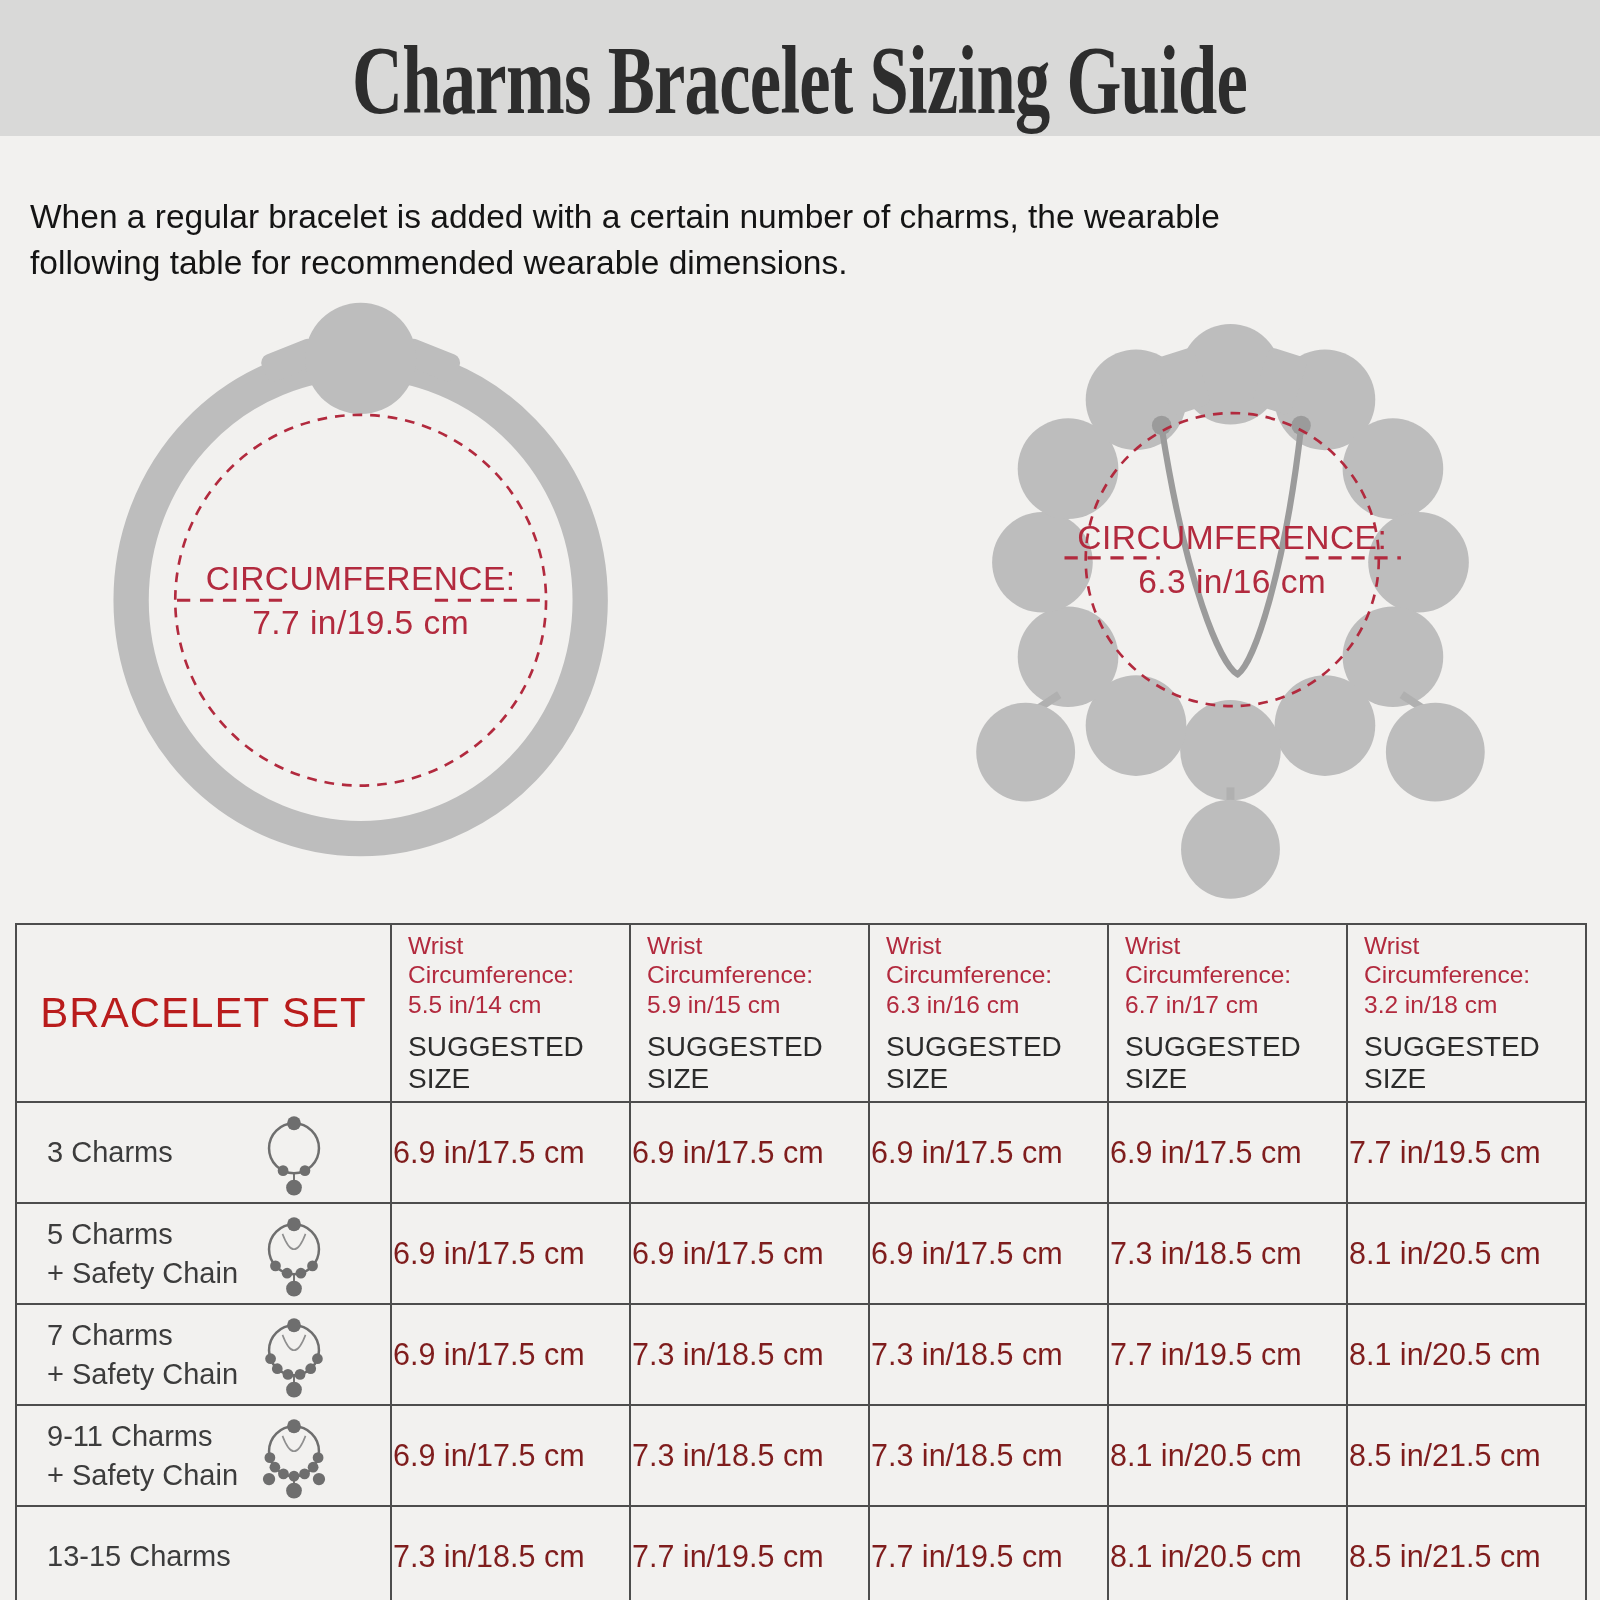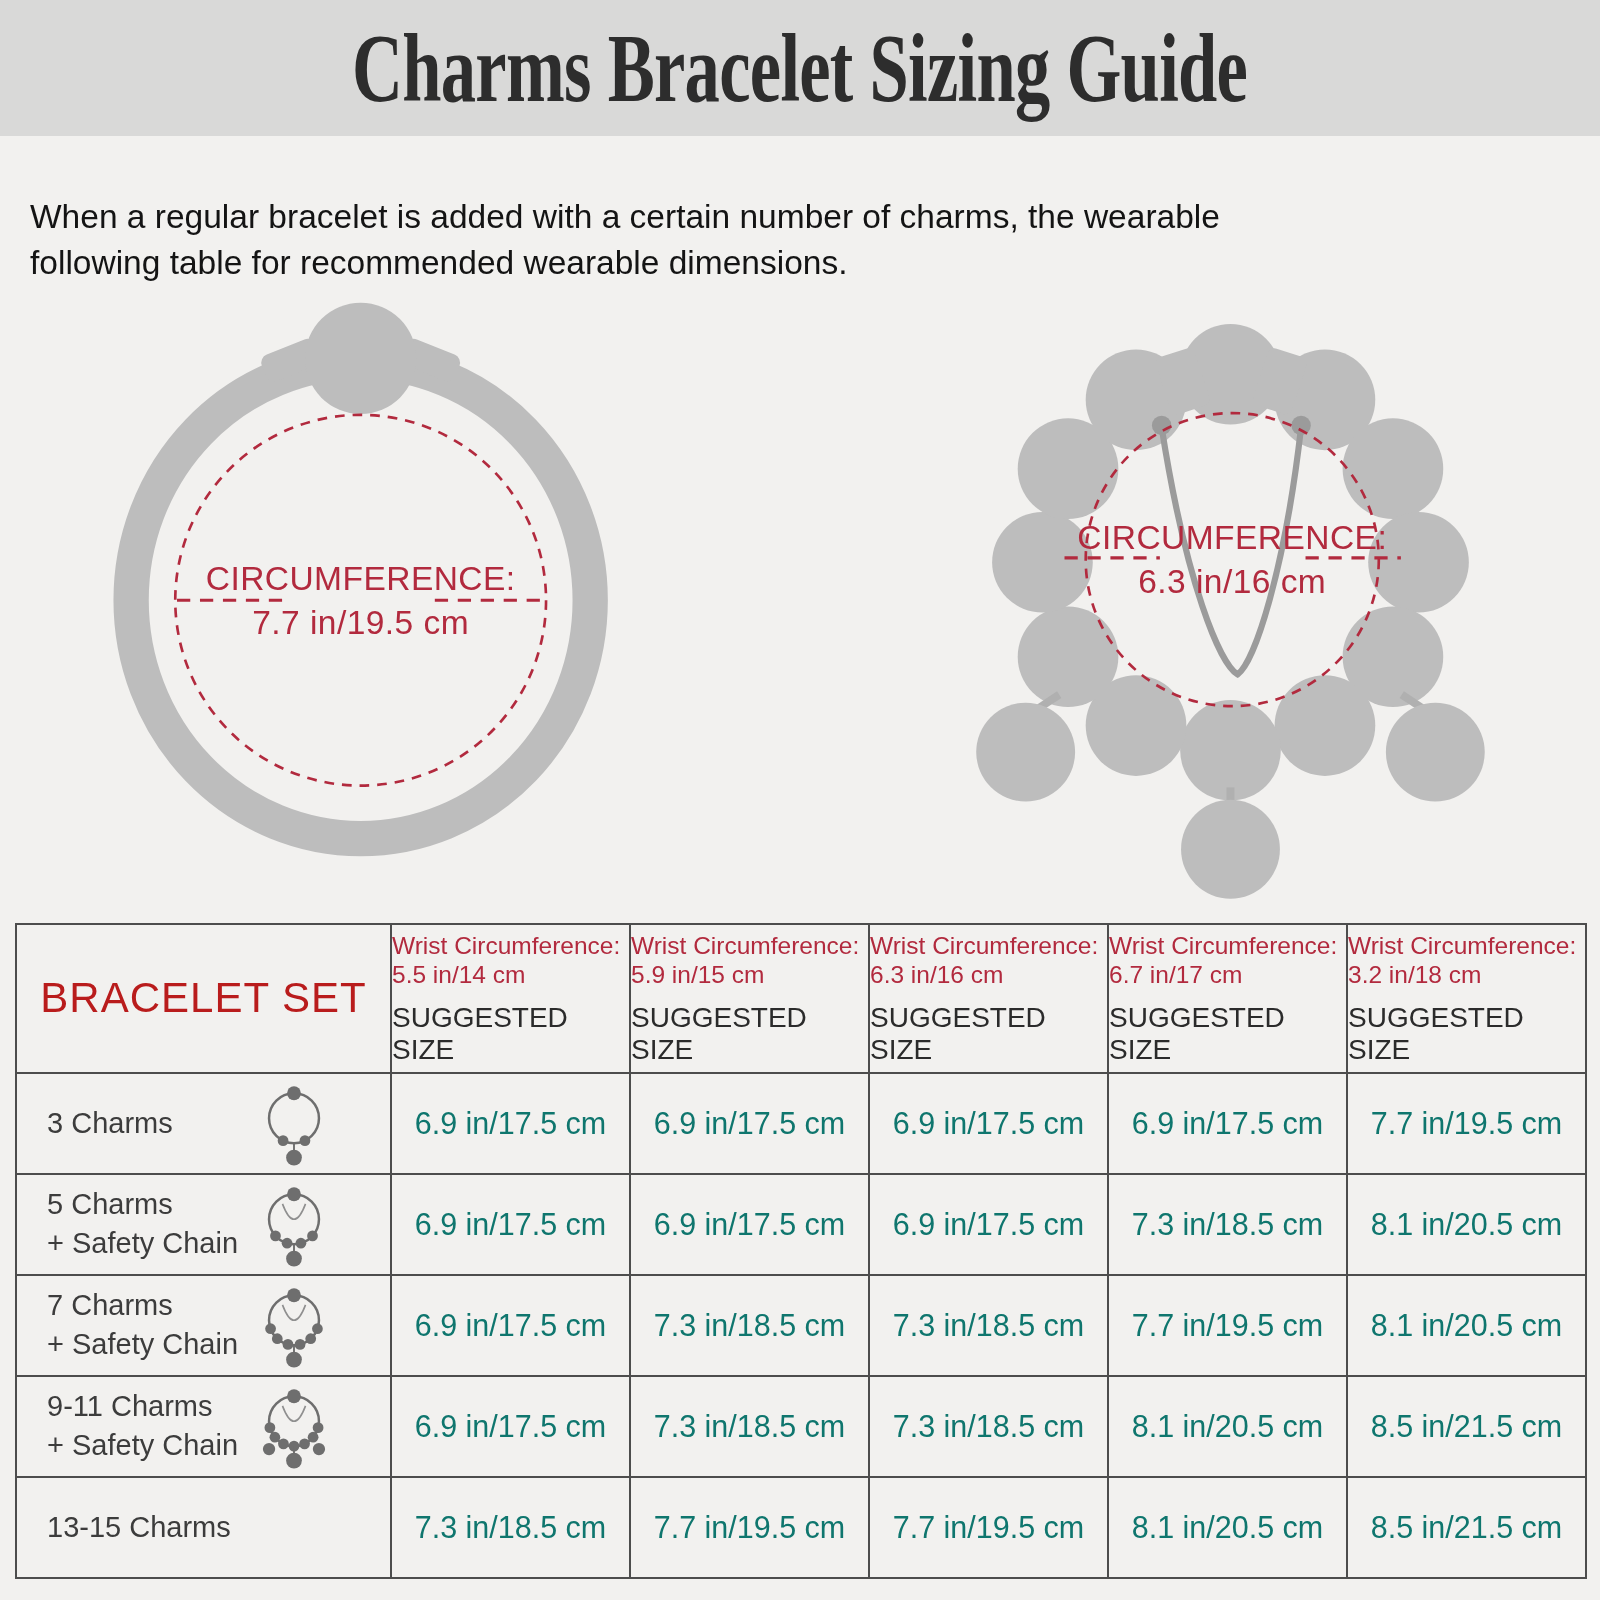--- a/index.html
+++ b/index.html
@@ -14,21 +14,21 @@
   html,body{margin:0;padding:0;}
   body{
     width:1600px;height:1600px;overflow:hidden;
     background:var(--page-bg);
     font-family:"Liberation Sans",sans-serif;
     color:#161616;
   }
   
   .title-band{
     height:136px;background:var(--header-band);
-    display:flex;align-items:center;justify-content:center;
+    display:flex;align-items:flex-end;justify-content:center;
   }
   .title-band h1{
     margin:0;font-family:"Liberation Serif",serif;font-weight:700;
     font-size:98px;color:#2d2d2d;letter-spacing:-1px;white-space:nowrap;
     transform:scaleX(.72);
   }
   
   .intro{padding:26px 30px 2px;font-size:33.5px;line-height:1.36;color:#141414;margin-top:32px;}
   
   .diagrams{
@@ -44,28 +44,28 @@
   .red-text{fill:var(--accent-red);font-size:38px;letter-spacing:.5px;}
   
   .table-wrap{padding:10px 15px 0;}
   table.size-table{
     width:1570px;border-collapse:collapse;table-layout:fixed;
   }
   .size-table th,.size-table td{border:2.5px solid var(--table-border);}
   .size-table thead th{height:106px;vertical-align:middle;}
   .size-table tbody td{height:101px;vertical-align:middle;}
   th.bset{font-size:42px;font-weight:normal;color:#b91c1c;letter-spacing:1px;text-align:center;}
-  th.wc{padding:6px 0;text-align:left;font-weight:normal;}
+  th.wc{padding:6px 16px;text-align:left;font-weight:normal;}
   .wc-label,.wc-value{color:var(--accent-red);font-size:24.5px;line-height:1.2;}
   .ss{color:#2b2b2b;font-size:28px;margin-top:12px;}
   td.rowlabel{padding:0;}
   .rl-wrap{display:flex;align-items:center;justify-content:space-between;padding:0 48px 0 30px;}
   .rl-text{font-size:29px;color:#3c3c3c;line-height:1.35;text-align:left;}
   .row-icon{display:block;width:96px;height:96px;}
-  td.val{text-align:center;font-size:30.5px;color:#0f766e;}
+  td.val{font-size:30.5px;color:#7f1d1d;}
 </style>
 </head>
 <body>
 
 <div class="title-band">
   <h1>Charms Bracelet Sizing Guide</h1>
 </div>
 
 <div class="intro">
   <div>When a regular bracelet is added with a certain number of charms, the wearable</div>

